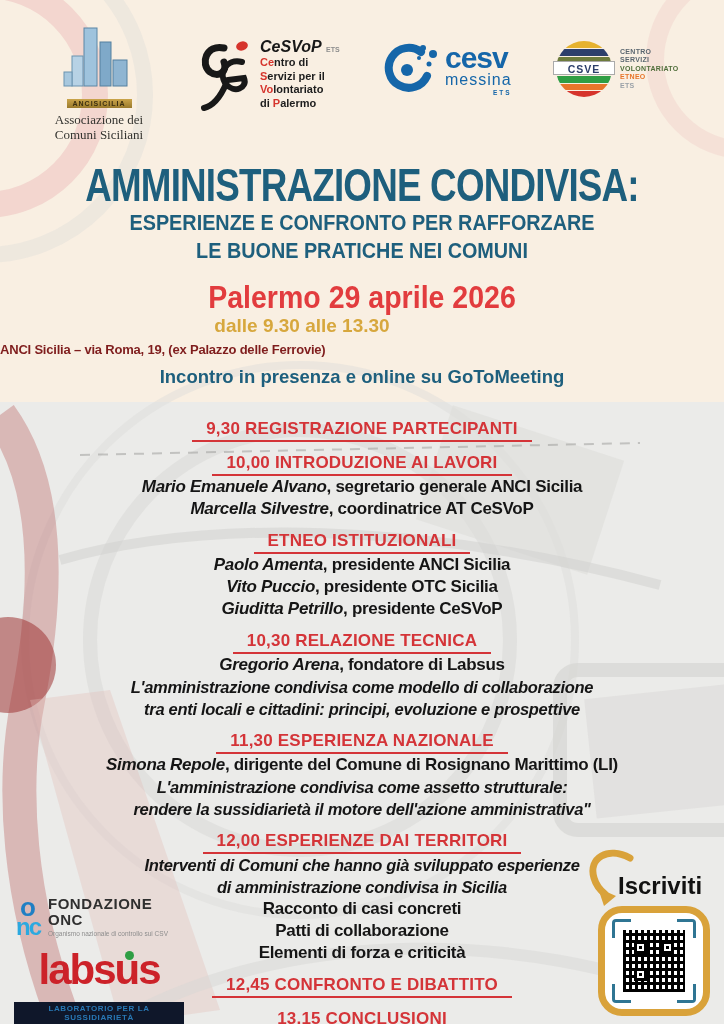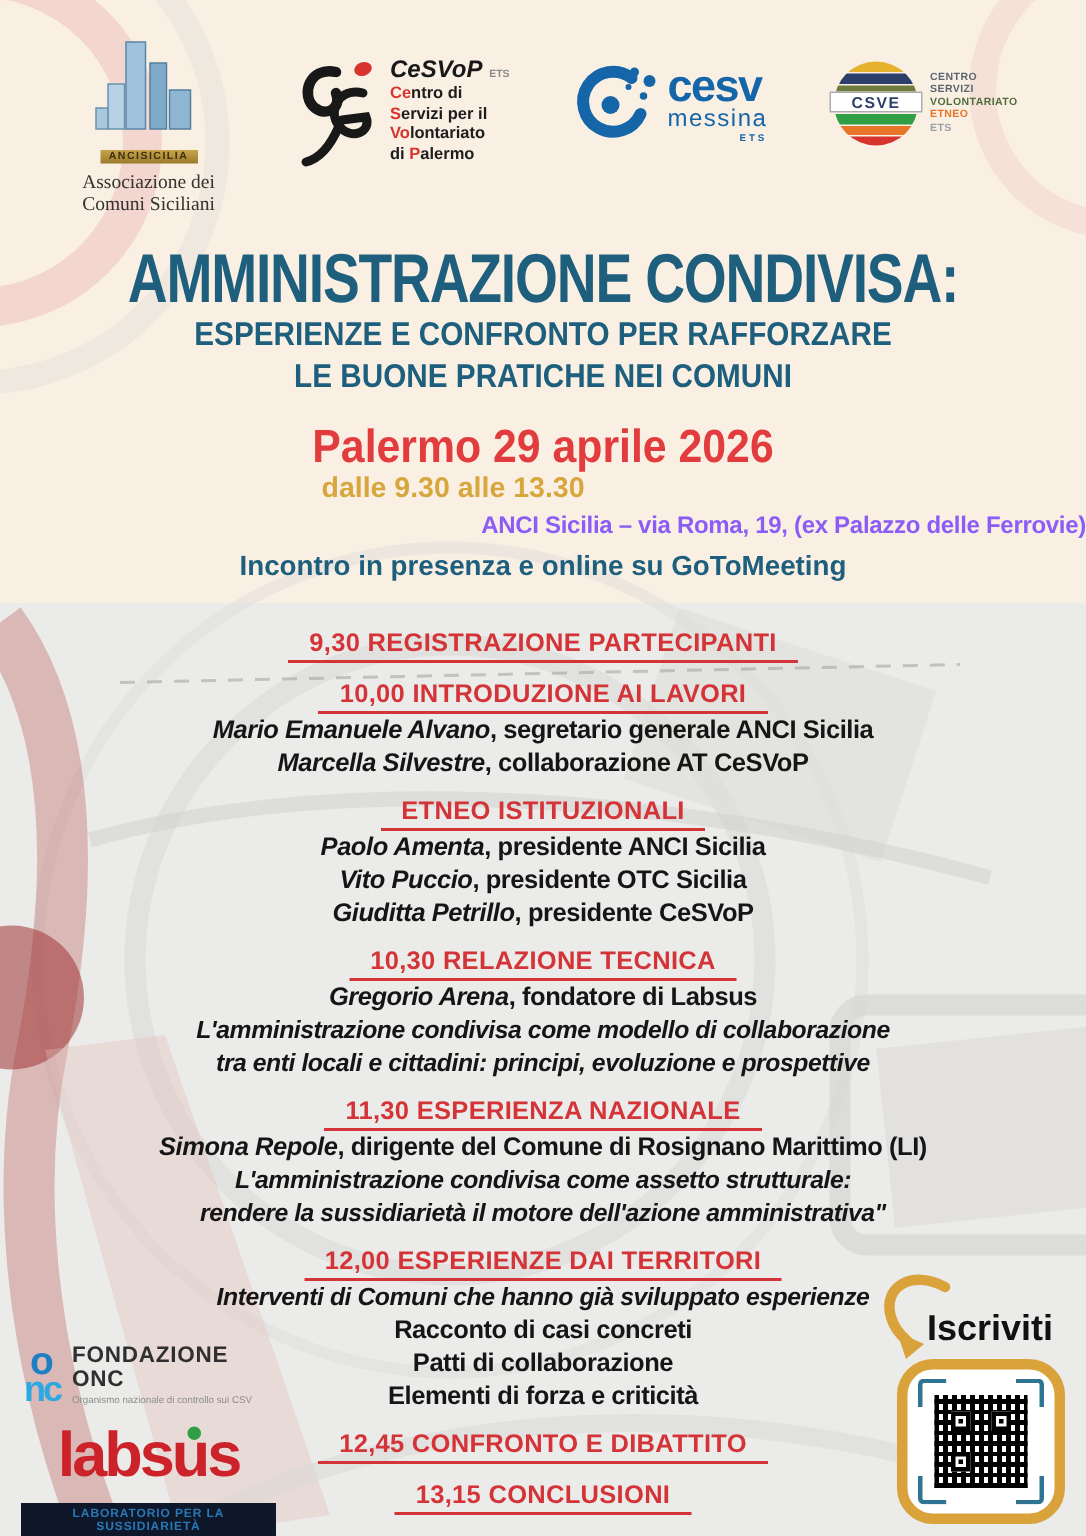--- a/index.html
+++ b/index.html
@@ -32,21 +32,21 @@
 
   
   .title-main{left:0;top:158px;width:724px;text-align:center;color:#1e5f7d;font-size:46px;font-weight:bold;letter-spacing:-1px;white-space:nowrap;transform:scaleX(.8);}
   .title-sub{left:0;width:724px;text-align:center;color:#1e5f7d;font-size:22px;font-weight:bold;white-space:nowrap;transform:scaleX(.9);}
   .title-sub.s1{top:210px;}
   .title-sub.s2{top:238px;}
 
   
   .ev-date{left:0;top:280px;width:724px;text-align:center;color:#e23c3e;font-size:31px;font-weight:bold;white-space:nowrap;transform:scaleX(.92);}
   .ev-time{left:0;top:315px;width:604px;text-align:center;color:#d7a73d;font-size:19px;font-weight:bold;}
-  .ev-venue{left:0;top:342px;width:724px;text-align:right;color:#8b5cf6;font-size:16px;font-weight:bold;white-space:nowrap;letter-spacing:-.2px;}
+  .ev-venue{left:0;top:342px;width:724px;text-align:left;color:#7f1d1d;font-size:13px;font-weight:bold;white-space:nowrap;letter-spacing:-.2px;}
   .ev-mode{left:0;top:366px;width:724px;text-align:center;color:#1e5f7d;font-size:18.5px;font-weight:bold;}
 
   
   .program{left:0;top:408px;width:724px;display:flex;flex-direction:column;align-items:center;padding-top:12px;gap:12px;}
   .p-section{display:flex;flex-direction:column;align-items:center;}
   .p-head{color:#d43438;font-size:17px;font-weight:bold;letter-spacing:.2px;border-bottom:2px solid #d43438;padding:0 14px 2px;white-space:nowrap;line-height:18px;text-align:center;}
   .p-line{color:#151515;font-size:17px;font-weight:bold;line-height:22px;white-space:nowrap;letter-spacing:-.3px;}
   .p-line .name{font-style:italic;}
   .p-desc{color:#151515;font-size:16.5px;font-weight:bold;font-style:italic;line-height:22px;white-space:nowrap;letter-spacing:-.3px;}
 
@@ -193,21 +193,21 @@
 
   <div class="layer program">
 
     <div class="p-section">
       <div class="p-head">9,30 REGISTRAZIONE PARTECIPANTI</div>
     </div>
 
     <div class="p-section">
       <div class="p-head">10,00 INTRODUZIONE AI LAVORI</div>
       <div class="p-line"><span class="name">Mario Emanuele Alvano</span><span>, segretario generale ANCI Sicilia</span></div>
-      <div class="p-line"><span class="name">Marcella Silvestre</span><span>, collaborazione AT CeSVoP</span></div>
+      <div class="p-line"><span class="name">Marcella Silvestre</span><span>, coordinatrice AT CeSVoP</span></div>
     </div>
 
     <div class="p-section">
       <div class="p-head">ETNEO ISTITUZIONALI</div>
       <div class="p-line"><span class="name">Paolo Amenta</span><span>, presidente ANCI Sicilia</span></div>
       <div class="p-line"><span class="name">Vito Puccio</span><span>, presidente OTC Sicilia</span></div>
       <div class="p-line"><span class="name">Giuditta Petrillo</span><span>, presidente CeSVoP</span></div>
     </div>
 
     <div class="p-section">
@@ -220,20 +220,21 @@
     <div class="p-section">
       <div class="p-head">11,30 ESPERIENZA NAZIONALE</div>
       <div class="p-line"><span class="name">Simona Repole</span><span>, dirigente del Comune di Rosignano Marittimo (LI)</span></div>
       <div class="p-desc">L'amministrazione condivisa come assetto strutturale:</div>
       <div class="p-desc">rendere la sussidiarietà il motore dell'azione amministrativa"</div>
     </div>
 
     <div class="p-section">
       <div class="p-head">12,00 ESPERIENZE DAI TERRITORI</div>
       <div class="p-desc">Interventi di Comuni che hanno già sviluppato esperienze</div>
+      <div class="p-desc">di amministrazione condivisa in Sicilia</div>
       <div class="p-line">Racconto di casi concreti</div>
       <div class="p-line">Patti di collaborazione</div>
       <div class="p-line">Elementi di forza e criticità</div>
     </div>
 
     <div class="p-section">
       <div class="p-head">12,45 CONFRONTO E DIBATTITO</div>
     </div>
 
     <div class="p-section">

